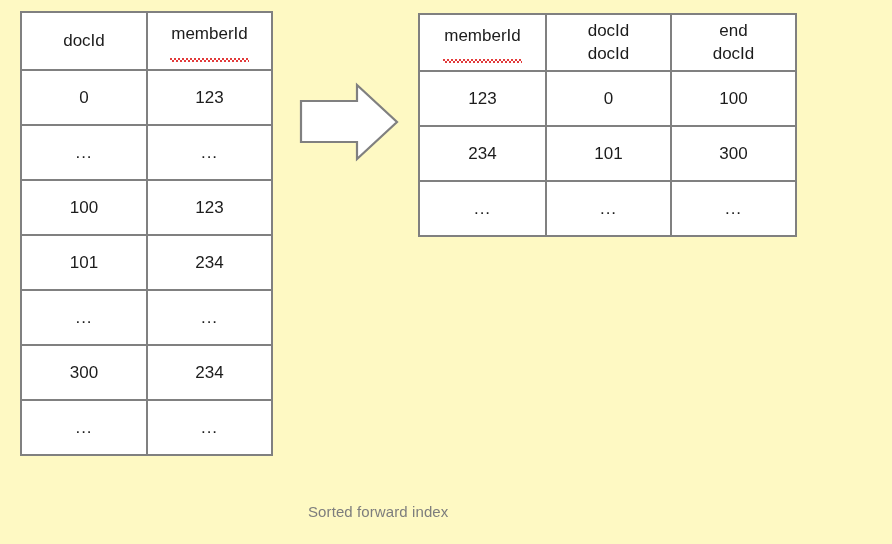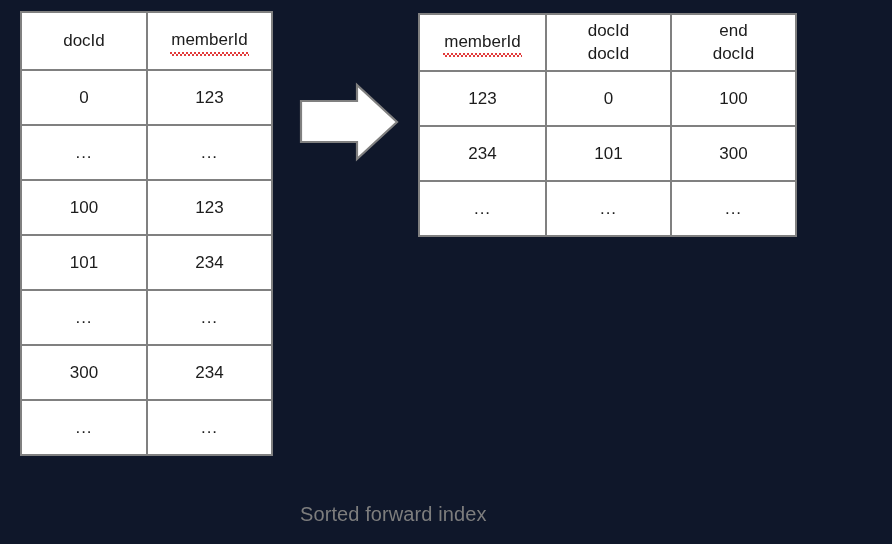--- a/index.html
+++ b/index.html
@@ -12,21 +12,21 @@
     height: 544px;
     position: relative;
     overflow: hidden;
     font-family: "Liberation Sans", sans-serif;
     -webkit-font-smoothing: antialiased;
   }
 
   .canvas {
     position: absolute;
     inset: 0;
-    background: #0f172a;
+    background: #fef9c3;
   }
 
   
   .grid-table {
     position: absolute;
     border-collapse: collapse;
     background: #ffffff;
     table-layout: fixed;
   }
   .grid-table td {
@@ -46,21 +46,21 @@
   }
   .ellipsis-cell {
     letter-spacing: 1px;
     color: #1c1c1c;
   }
 
   
   .squiggle {
     position: relative;
     display: inline-block;
-    padding-bottom: 2px;
+    padding-bottom: 14px;
   }
   .squiggle::after {
     content: "";
     position: absolute;
     left: -1px;
     right: -1px;
     bottom: -3px;
     height: 4px;
     background-image:
       linear-gradient(45deg, transparent 45%, #e23b3b 45%, #e23b3b 58%, transparent 58%),
@@ -99,23 +99,23 @@
     position: absolute;
     left: 298px;
     top: 82px;
     width: 104px;
     height: 80px;
   }
 
   
   #caption {
     position: absolute;
-    left: 300px;
+    left: 308px;
     top: 503px;
-    font-size: 20px;
+    font-size: 15px;
     color: #7d7d7d;
     letter-spacing: 0.1px;
     white-space: nowrap;
   }
 </style>
 </head>
 <body>
 
 <div class="canvas">
 

